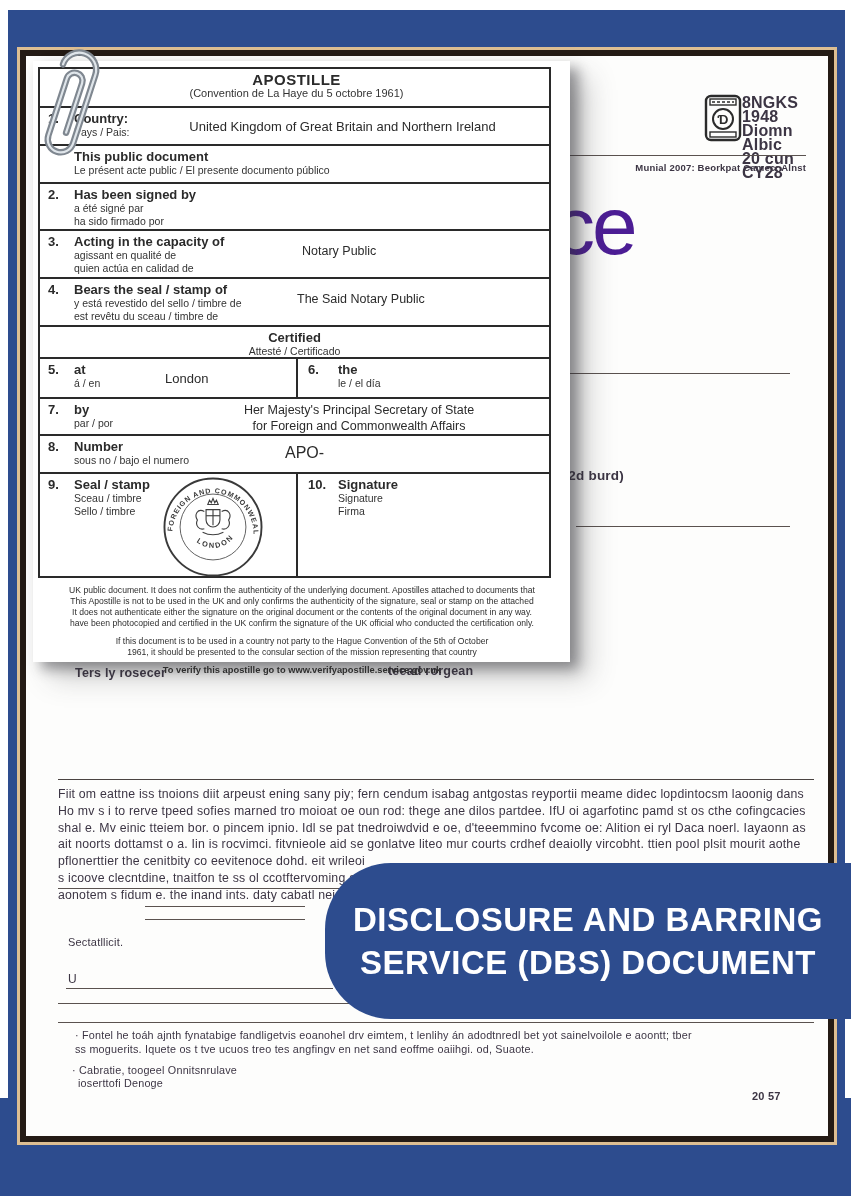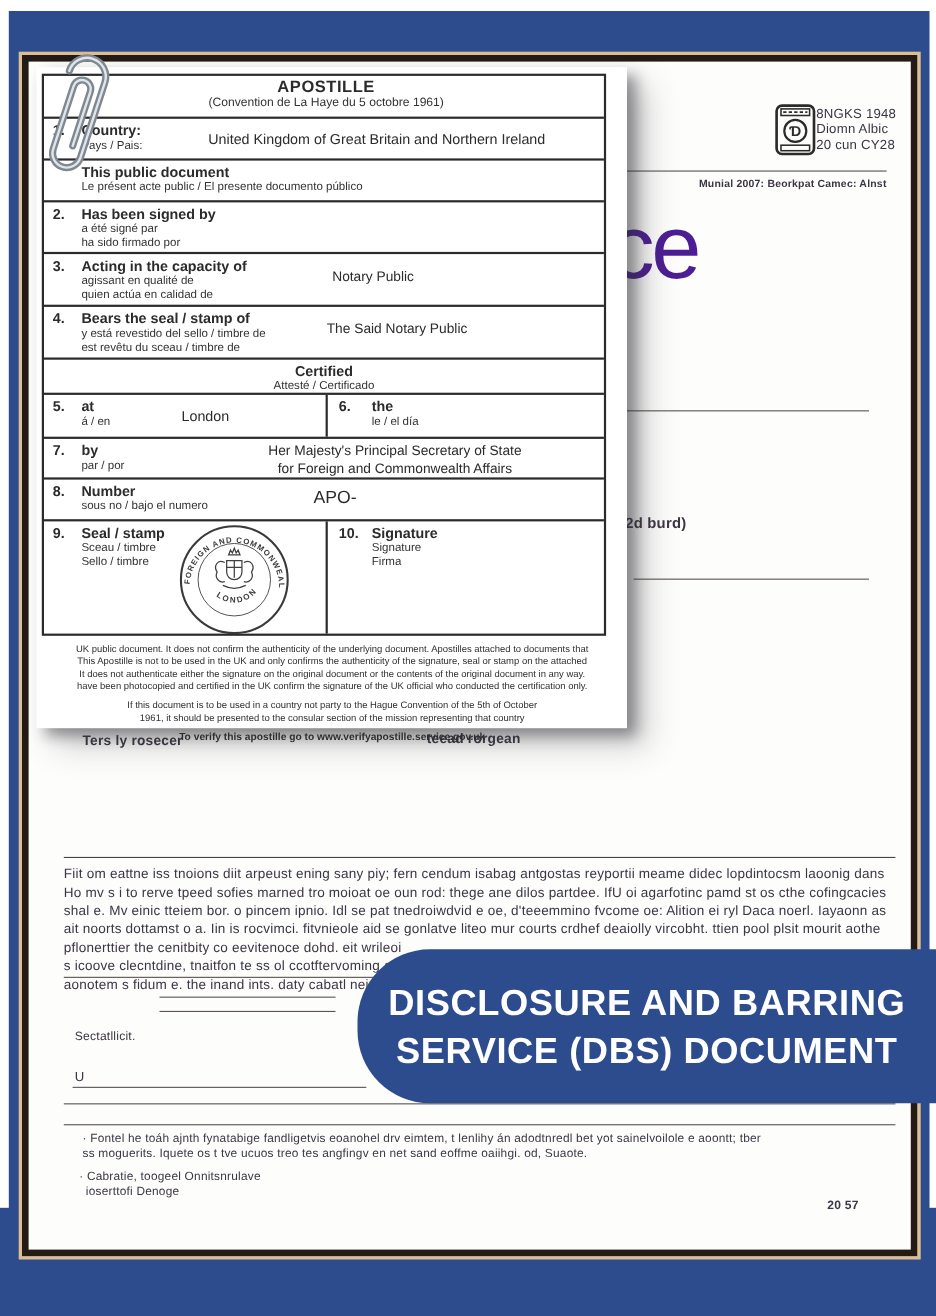--- a/index.html
+++ b/index.html
@@ -15,21 +15,21 @@
   .page{position:absolute;left:20px;top:50px;width:814px;height:1092px;background:#fdfdfc;
         border:6px solid #241b15;outline:3px solid #ddbe92;z-index:5;}
   .page-inner{position:relative;width:100%;height:100%;}
 
   .hline{position:absolute;height:0;border-top:1.5px solid #4a4341;}
   .hline.thin{border-top:1px solid #5a524f;}
 
   .g{color:#3c3544;filter:blur(0.25px);letter-spacing:0.2px;}
   .abs{position:absolute;}
 
-  .letterhead-text{font-size:12px;line-height:14px;font-weight:400;}
+  .letterhead-text{font-size:16px;line-height:14px;font-weight:700;}
   .ref-text{font-size:9.5px;font-weight:600;}
   .big-ce{font-size:82px;font-weight:400;color:#4c1d95;letter-spacing:-3px;line-height:80px;}
   .note-burd{font-size:13.5px;font-weight:700;}
   .label-garbled{font-size:12.5px;font-weight:600;}
   .body-text{font-size:12.3px;line-height:16.8px;font-weight:500;white-space:nowrap;overflow:hidden;width:756px;}
   .section-label{font-size:11px;font-weight:400;}
   .footnote{font-size:10.8px;line-height:13px;font-weight:500;white-space:nowrap;overflow:hidden;}
   .pagenum{font-size:11px;font-weight:800;}
 
   
@@ -47,21 +47,21 @@
   .split .cell-l{width:258px;border-right:2px solid #2a2a2a;position:relative;padding:3px 6px 0 34px;}
   .split .cell-r{flex:1;position:relative;padding:3px 6px 0 40px;}
   .cell-r .ap-num{left:10px;}
 
   .fineprint{position:absolute;left:34px;top:524px;width:470px;text-align:center;
              font-size:8.6px;line-height:11px;color:#2e2e2e;}
   .fineprint .note{margin-top:7px;}
   .fineprint .verify{margin-top:7px;font-weight:700;font-size:9.3px;}
 
   
-  .banner{position:absolute;left:325px;top:863px;width:526px;height:140px;background:#2d4c8e;
+  .banner{position:absolute;left:325px;top:863px;width:526px;height:156px;background:#2d4c8e;
           border-radius:66px 0 0 66px;z-index:50;display:flex;flex-direction:column;justify-content:center;
           align-items:center;}
   .banner .bline{color:#ffffff;font-size:33px;font-weight:800;line-height:43px;letter-spacing:0.5px;white-space:nowrap;}
 
   .paperclip{position:absolute;left:30px;top:30px;z-index:30;transform:rotate(18deg);}
 </style>
 </head>
 <body>
 
 <div class="canvas">

